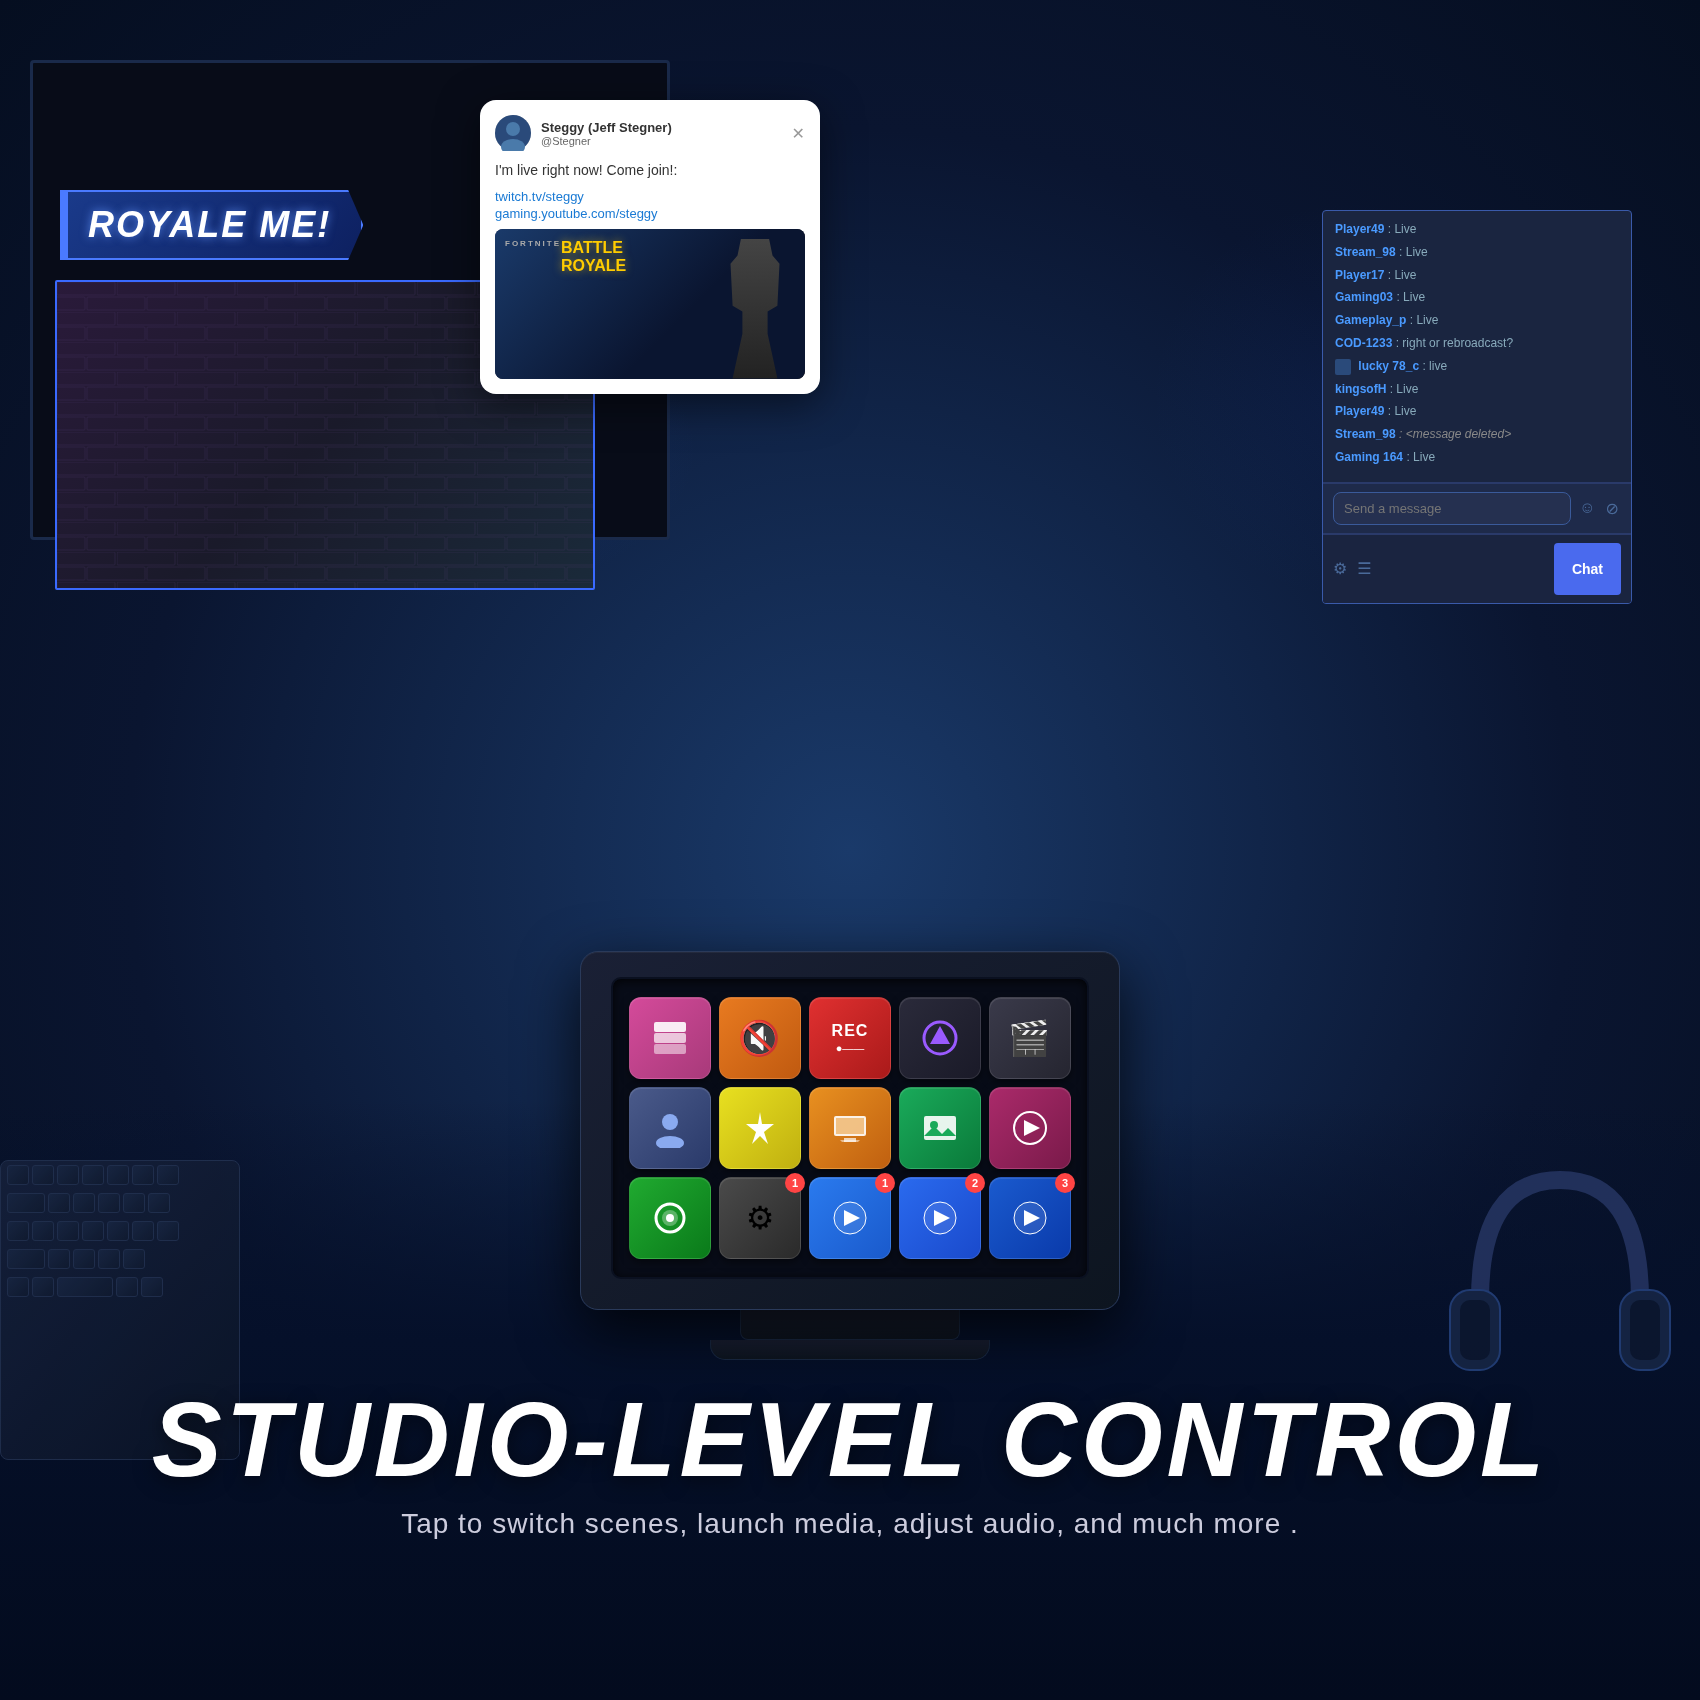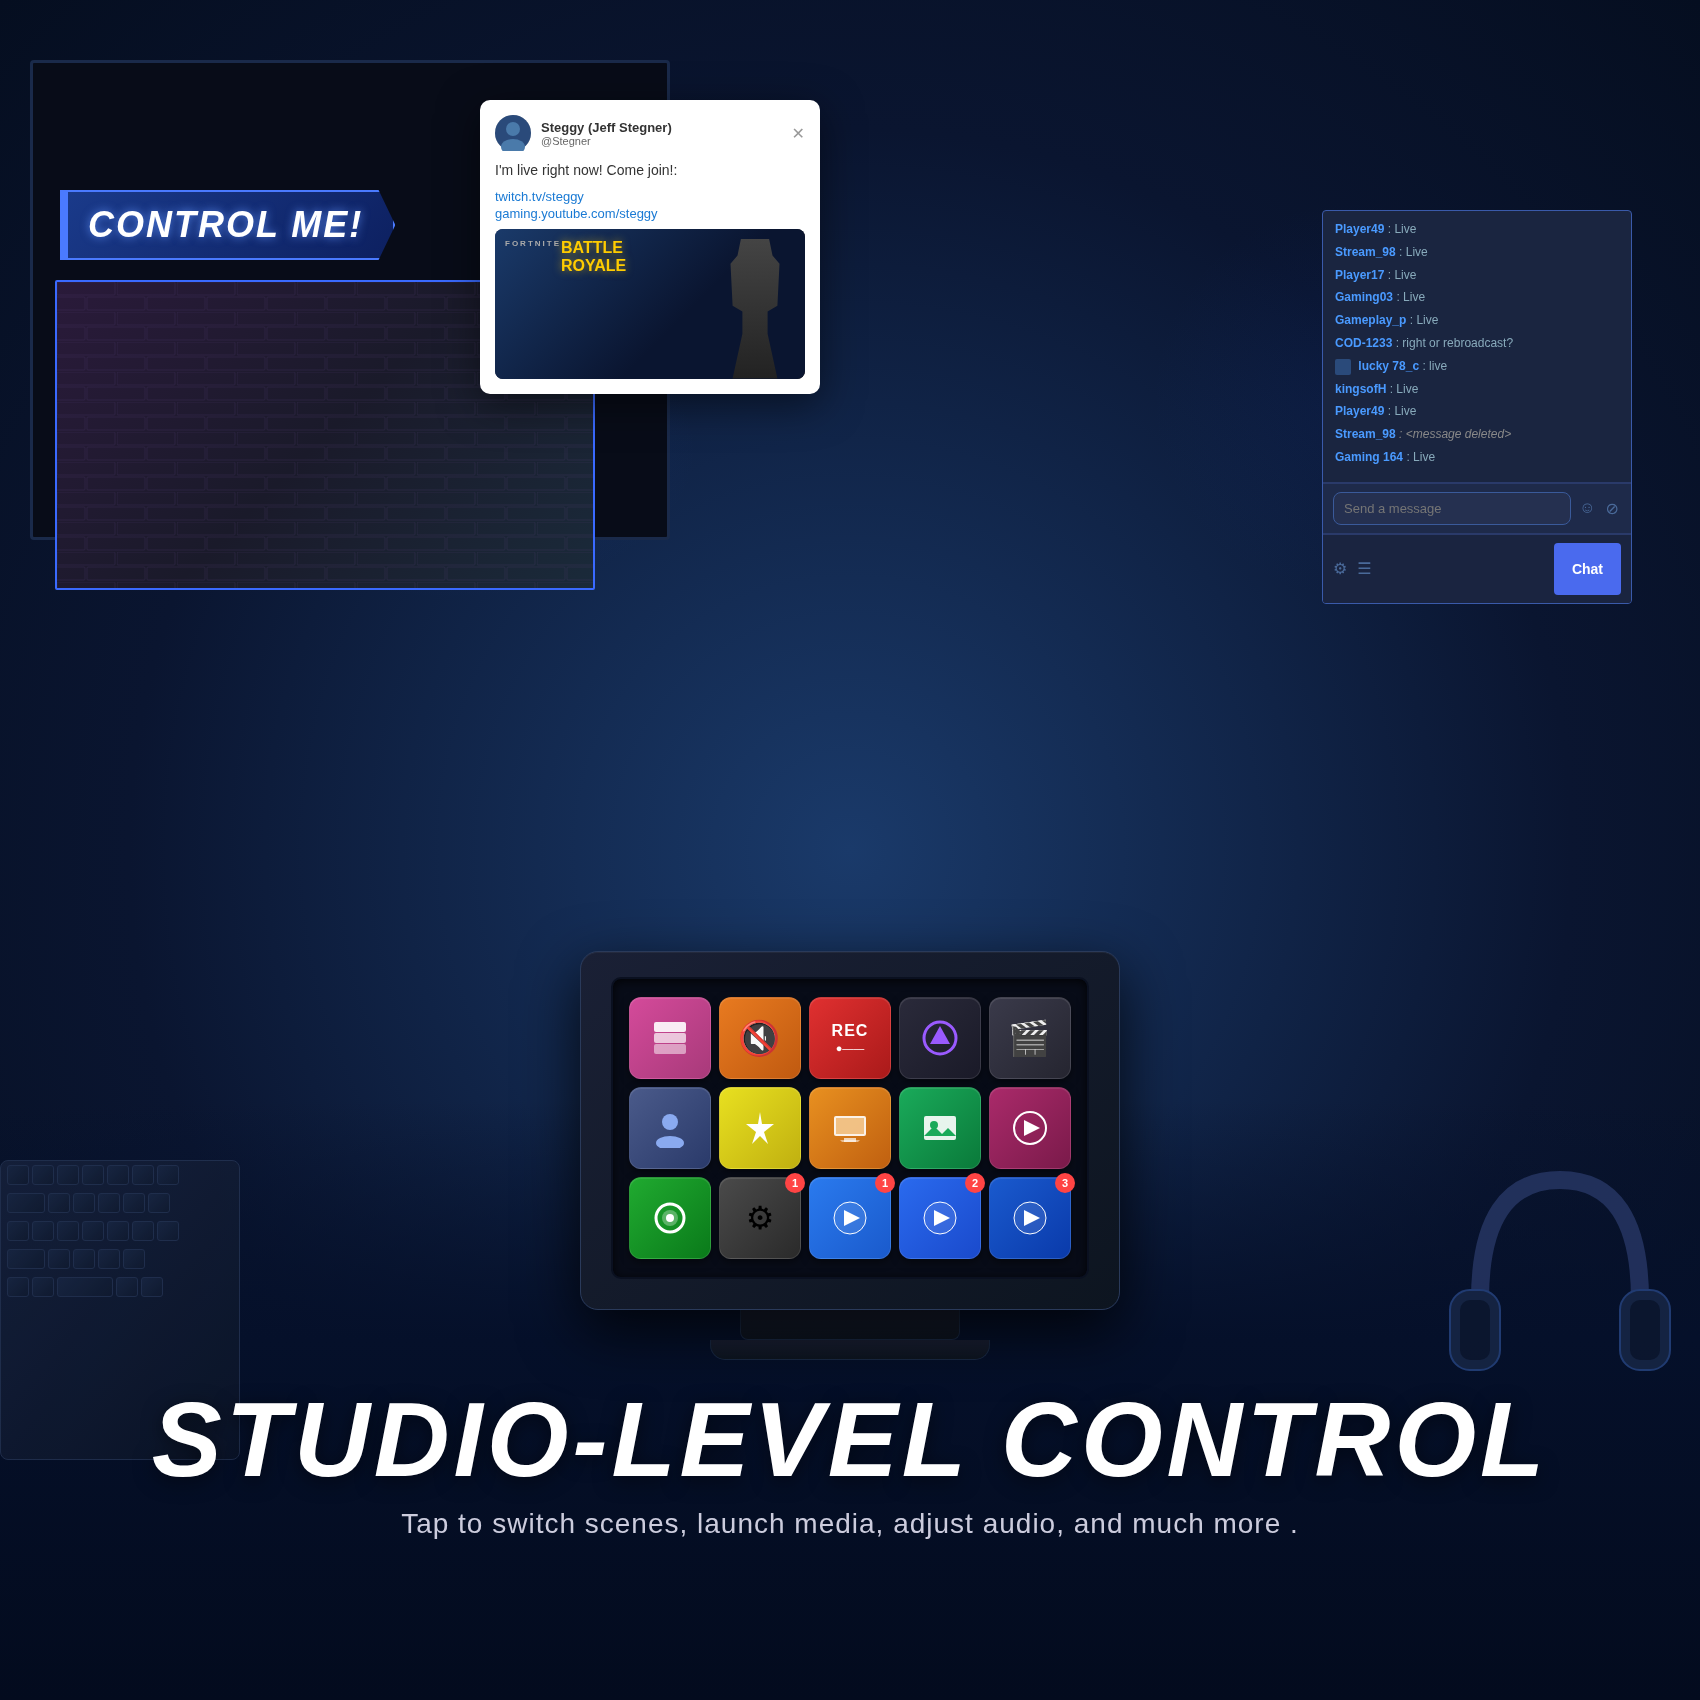--- a/index.html
+++ b/index.html
@@ -106,21 +106,21 @@
       letter-spacing: 2px;
     }
 
     
     .social-card {
       position: absolute;
       top: 100px;
       left: 480px;
       width: 340px;
       background: white;
-      border-radius: 10px;
+      border-radius: 16px;
       padding: 15px;
       z-index: 10;
       box-shadow: 0 10px 40px rgba(0,0,0,0.5);
     }
 
     .social-card-header {
       display: flex;
       align-items: center;
       justify-content: space-between;
       margin-bottom: 10px;
@@ -574,21 +574,21 @@
     <path d="M60 200 Q60 80 140 80 Q220 80 220 200" stroke="#2a3a6a" stroke-width="18" fill="none"></path>
     <rect x="30" y="190" width="50" height="80" rx="20" fill="#1a2a4a" stroke="#2a4a8a" stroke-width="2"></rect>
     <rect x="200" y="190" width="50" height="80" rx="20" fill="#1a2a4a" stroke="#2a4a8a" stroke-width="2"></rect>
     <rect x="40" y="200" width="30" height="60" rx="10" fill="#0d1830"></rect>
     <rect x="210" y="200" width="30" height="60" rx="10" fill="#0d1830"></rect>
   </svg>
 </div>
 
 <div class="follow-me-banner">
   <div class="follow-me-inner">
-    <span class="follow-me-text">CONTROL ME!</span>
+    <span class="follow-me-text">ROYALE ME!</span>
   </div>
 </div>
 
 <div class="social-card">
   <div class="social-card-header">
     <div class="social-card-avatar">
       <svg width="36" height="36" viewBox="0 0 36 36">
         <circle cx="18" cy="18" r="18" fill="#2a4a7a"></circle>
         <circle cx="18" cy="14" r="7" fill="#4a7aaa"></circle>
         <ellipse cx="18" cy="32" rx="12" ry="8" fill="#4a7aaa"></ellipse>

